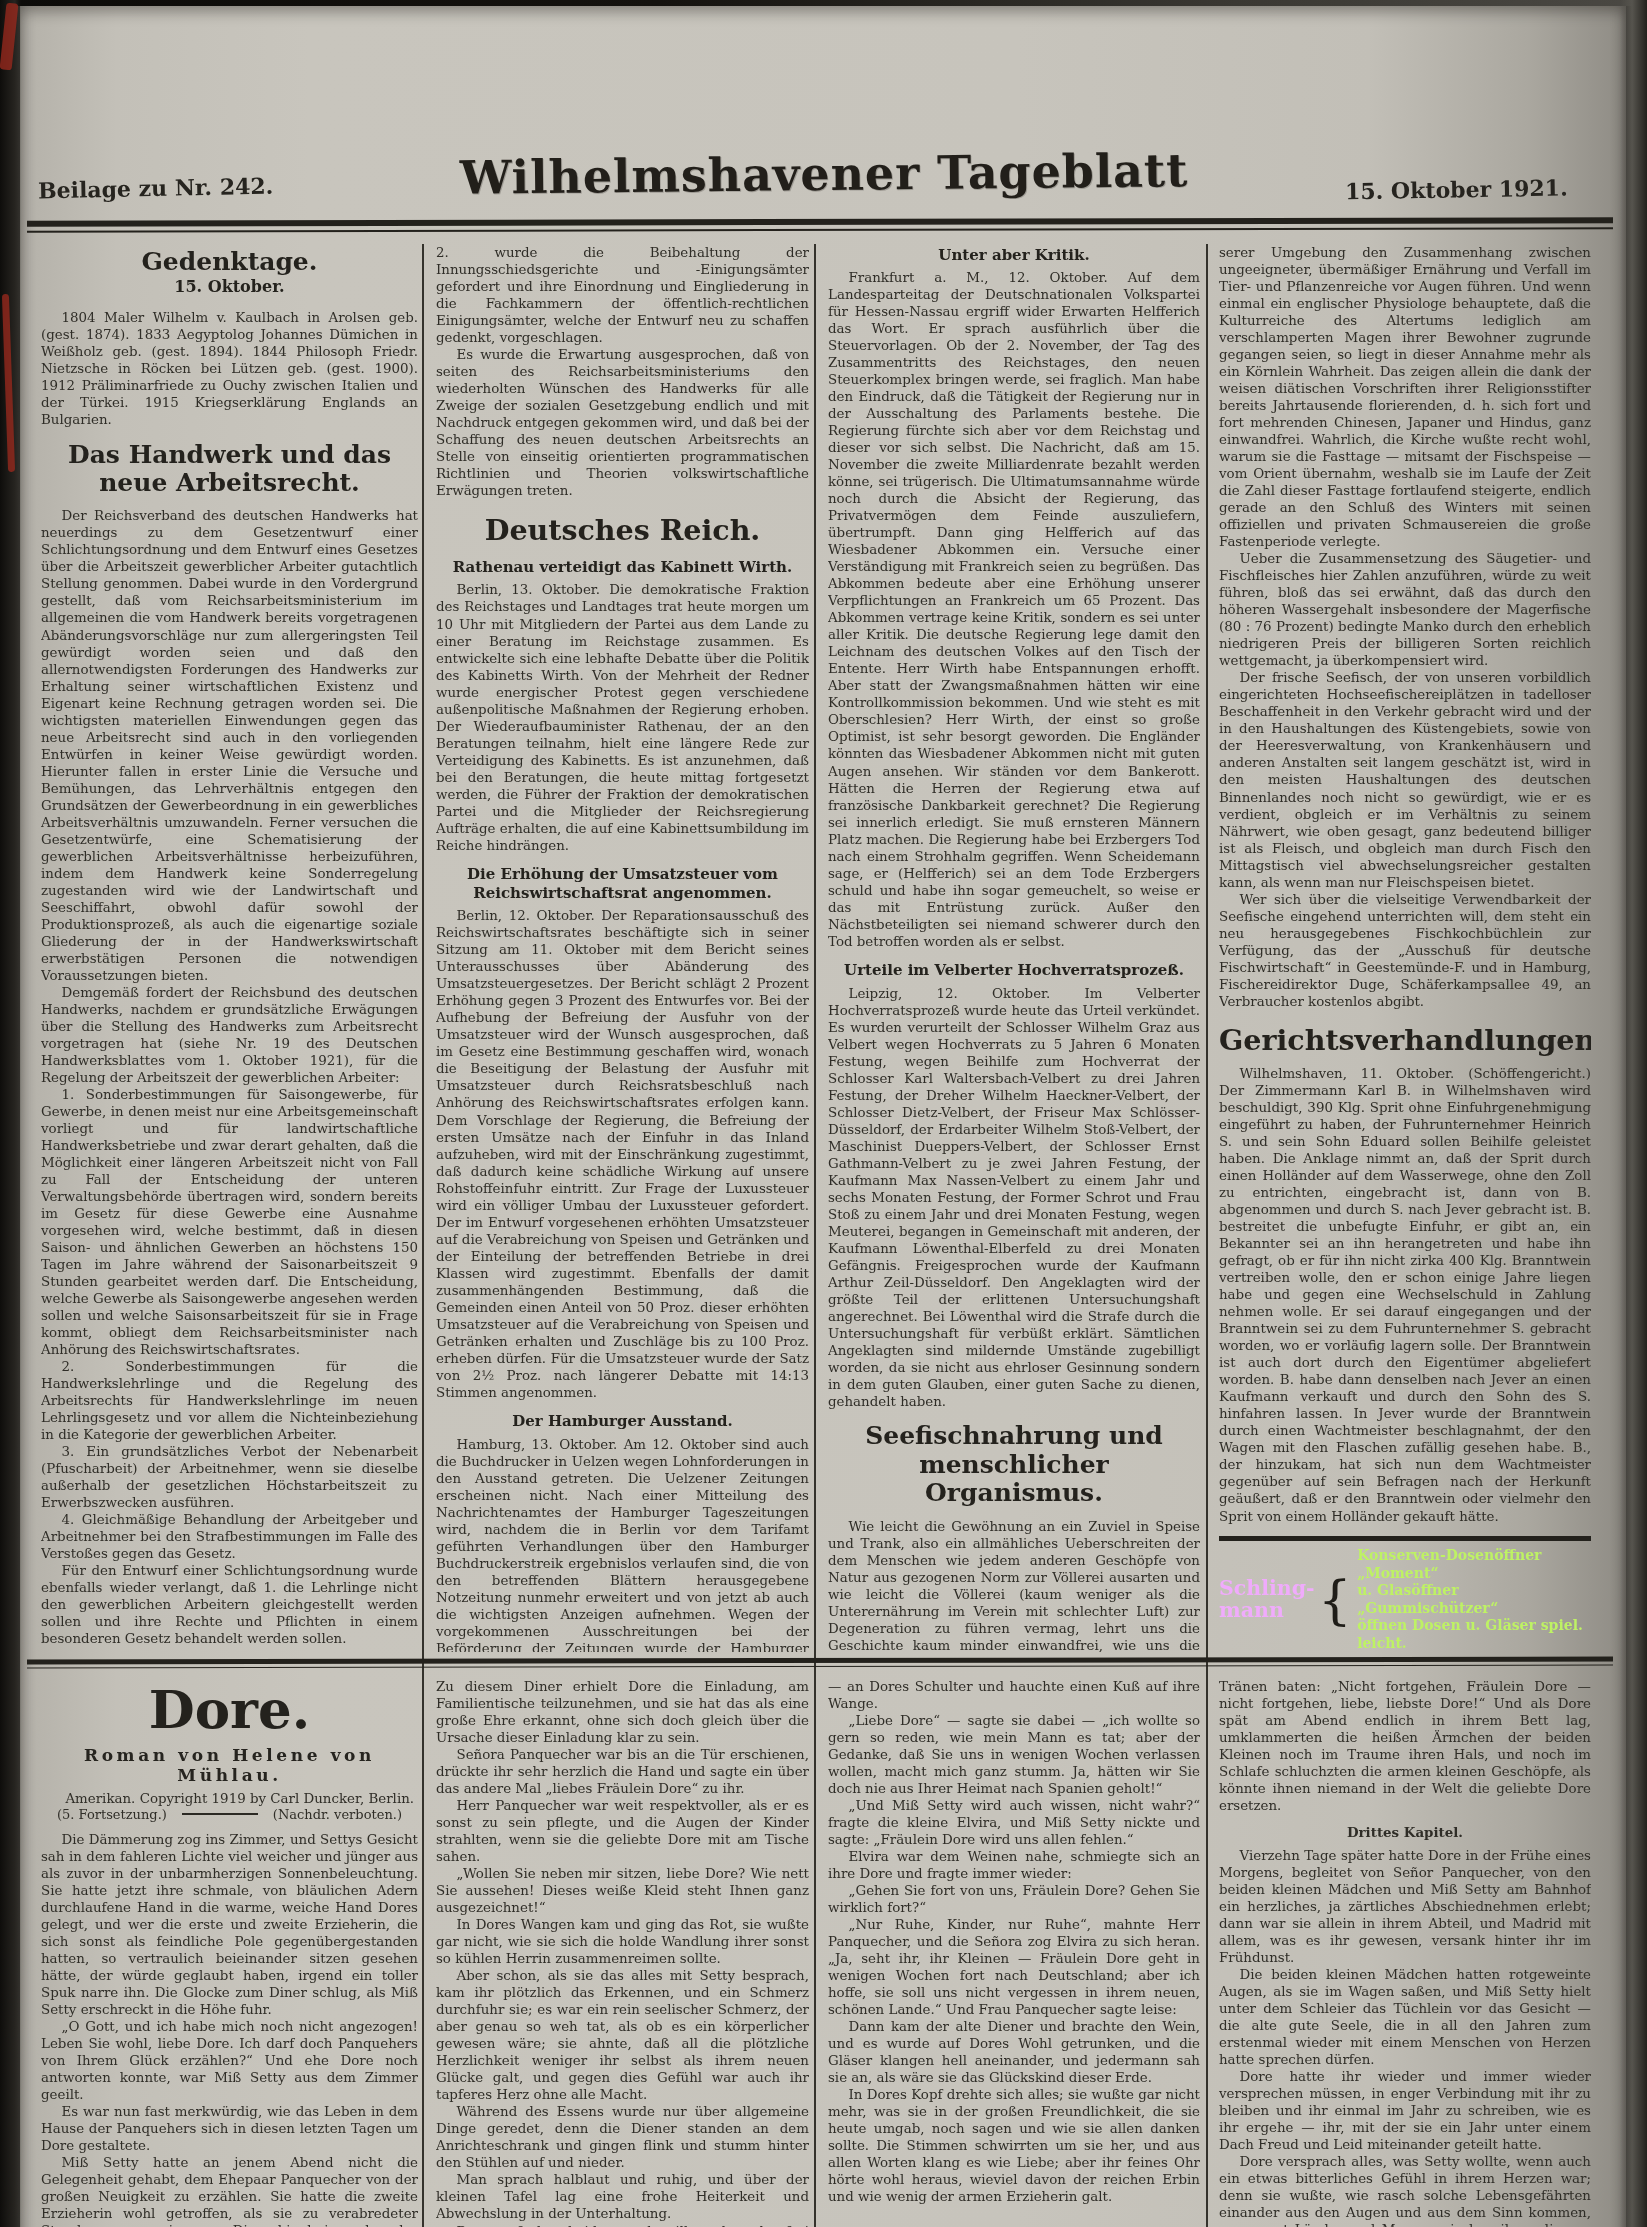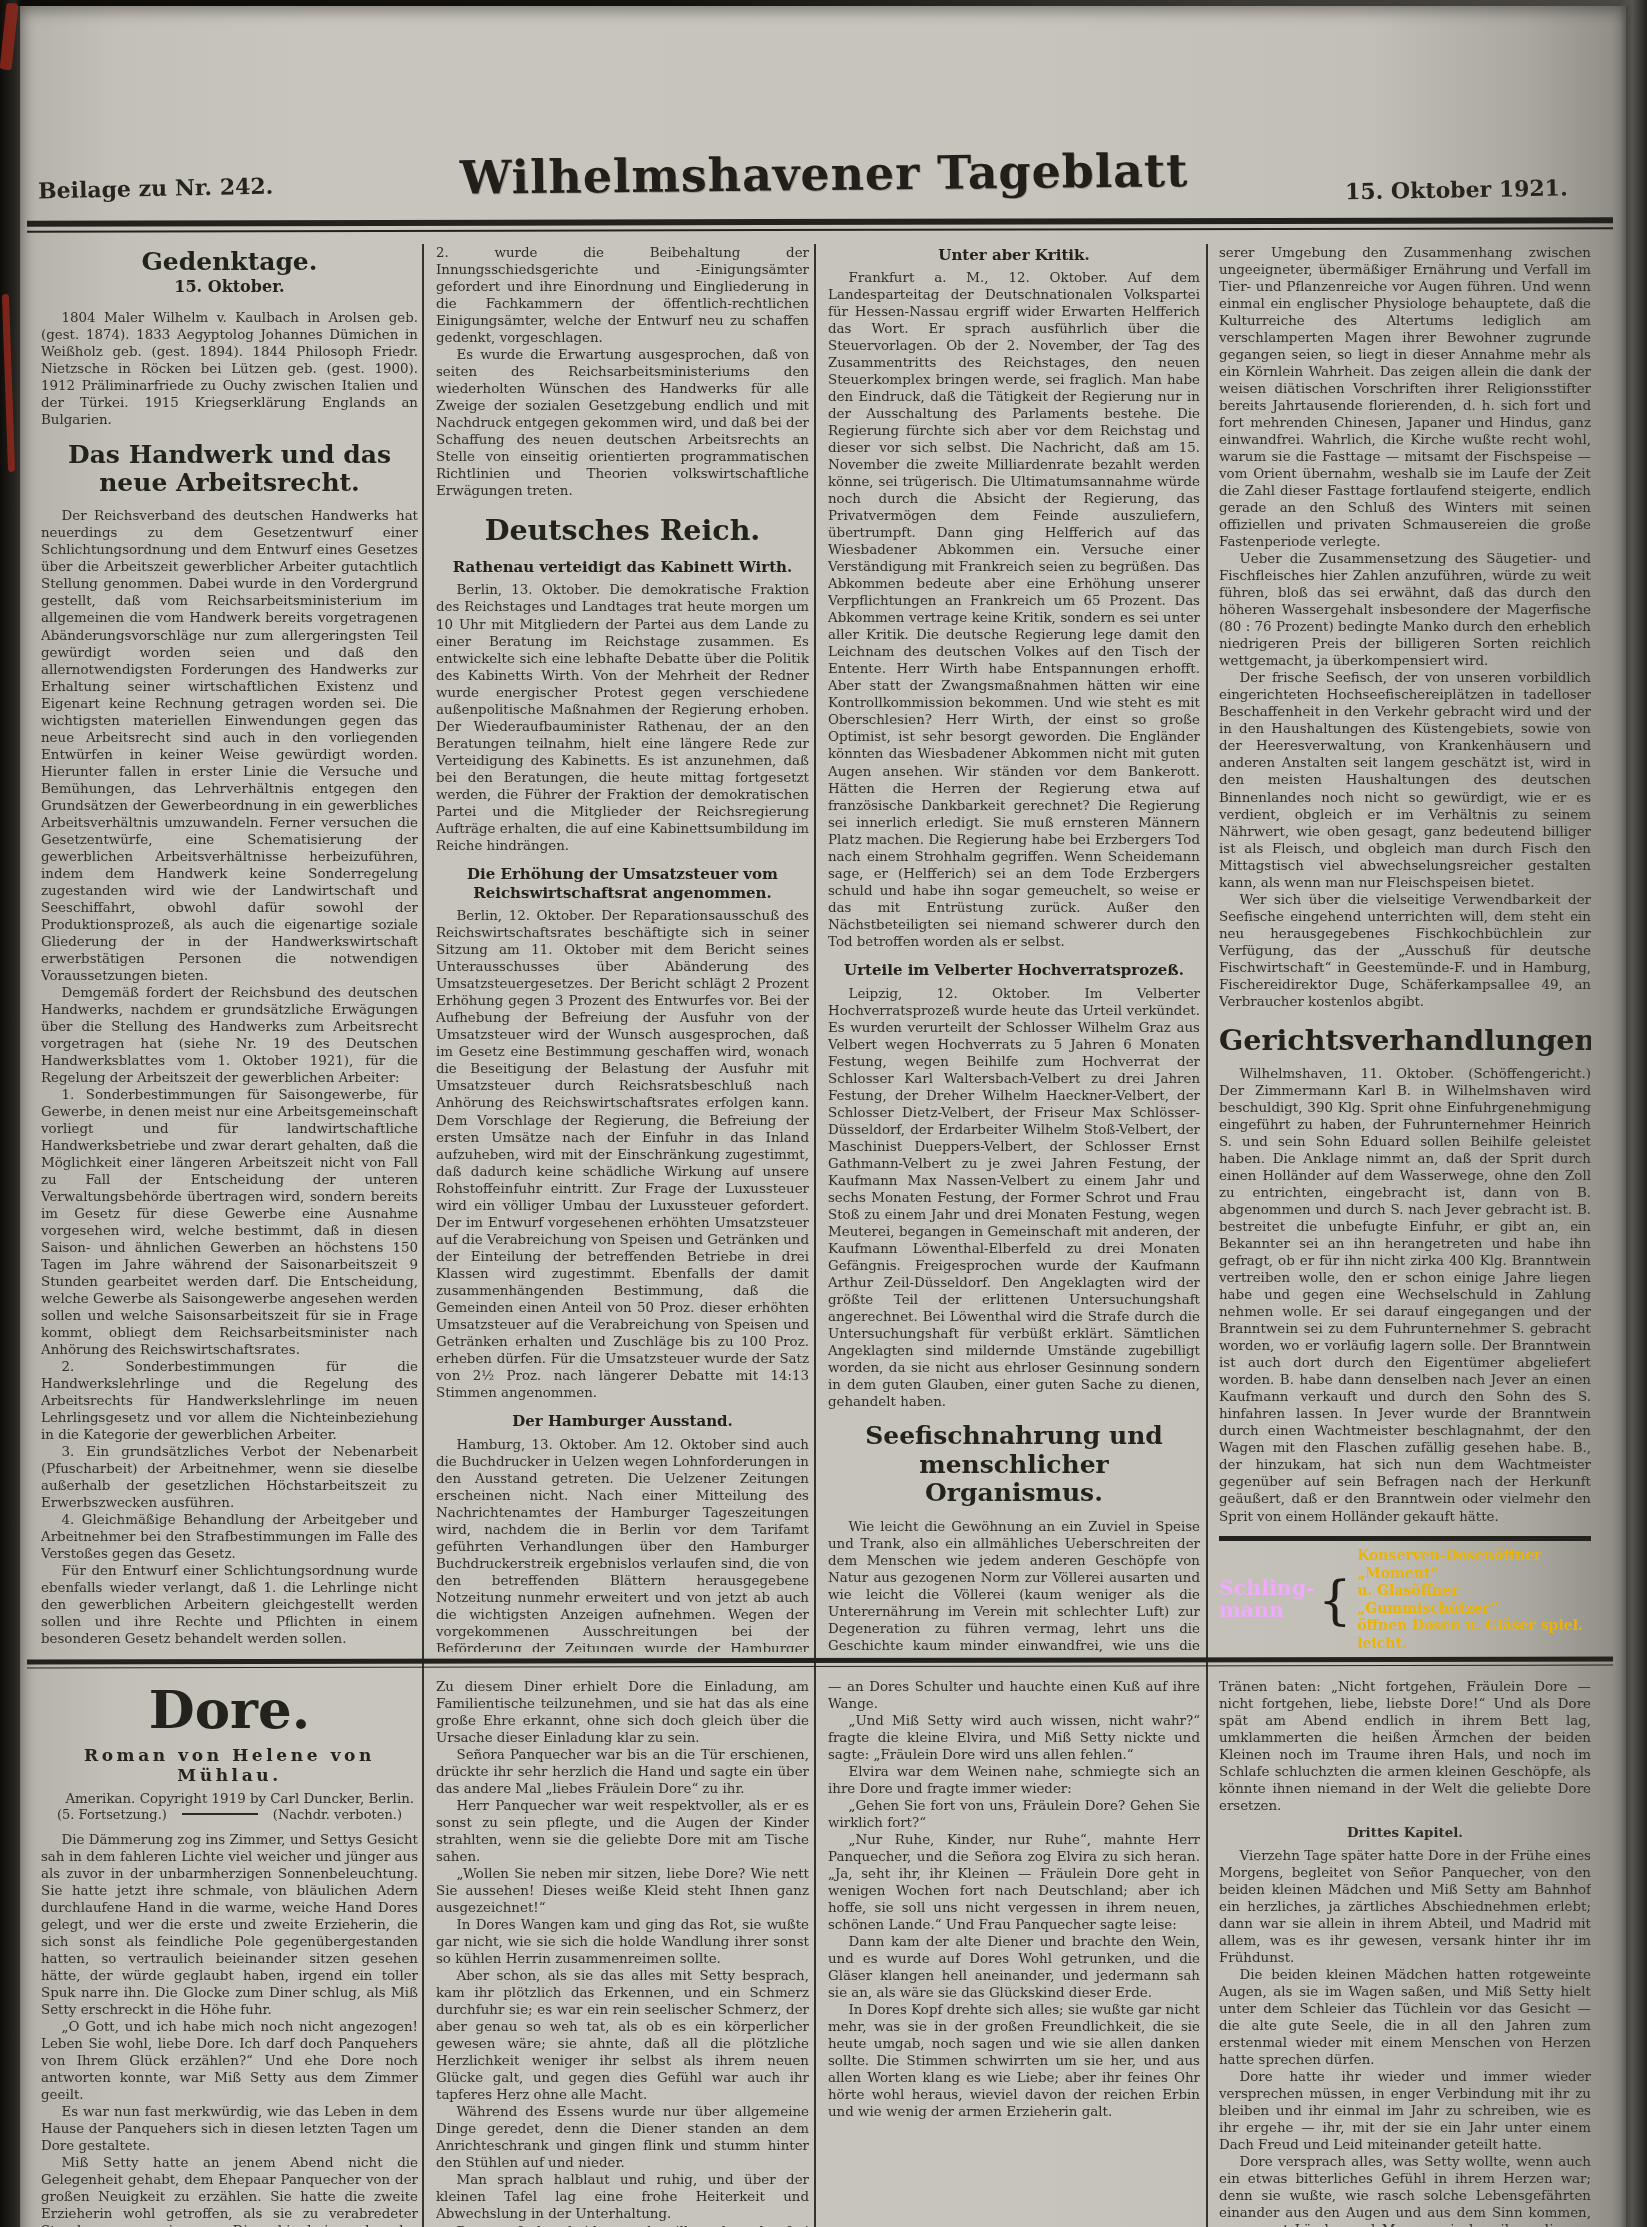--- a/index.html
+++ b/index.html
@@ -56,21 +56,21 @@
   .novel-byline{font-size:17px;font-weight:bold;text-align:center;letter-spacing:3.6px;margin:0 0 5.3px;color:#26241f;}
   .novel-copy{font-size:13px;text-align:center;margin:0 0 4.5px;text-indent:0;}
   .novel-meta{display:flex;justify-content:space-between;align-items:center;font-size:13px;margin:0 16px 9px;}
   .meta-dash{width:76px;height:2.2px;background:#2b2923;}
 
   
   .ad{margin-top:11.6px;border-top:5.3px solid #23211c;border-bottom:6.2px solid #23211c;padding:6.2px 0 5.3px;}
   .ad-row{display:flex;align-items:center;}
   .ad-brand{font-size:20.5px;font-weight:bold;line-height:1.05;color:#f0abfc;white-space:nowrap;}
   .ad-brace{font-size:53px;line-height:.9;margin:0 5.3px 0 3.6px;color:#1f1d18;}
-  .ad-lines{font-size:14px;font-weight:bold;line-height:1.25;color:#eab308;text-align:left;}
+  .ad-lines{font-size:14px;font-weight:bold;line-height:1.25;color:#bef264;text-align:left;}
   .ad-mid{font-size:14px;font-weight:bold;margin-top:1.8px;color:#1f1d18;text-align:left;}
 
   .chapter{font-size:16px;font-weight:bold;text-align:center;margin:9.8px 0 6.2px !important;text-indent:0 !important;}
 </style>
 </head>
 <body>
 
 <div class="paper"></div>
 <div class="edge-top"></div>
 <div class="edge-left"></div>
@@ -175,20 +175,21 @@
   <p>In Dores Wangen kam und ging das Rot, sie wußte gar nicht, wie sie sich die holde Wandlung ihrer sonst so kühlen Herrin zusammenreimen sollte.</p>
   <p>Aber schon, als sie das alles mit Setty besprach, kam ihr plötzlich das Erkennen, und ein Schmerz durchfuhr sie; es war ein rein seelischer Schmerz, der aber genau so weh tat, als ob es ein körperlicher gewesen wäre; sie ahnte, daß all die plötzliche Herzlichkeit weniger ihr selbst als ihrem neuen Glücke galt, und gegen dies Gefühl war auch ihr tapferes Herz ohne alle Macht.</p>
   <p>Während des Essens wurde nur über allgemeine Dinge geredet, denn die Diener standen an dem Anrichteschrank und gingen flink und stumm hinter den Stühlen auf und nieder.</p>
   <p>Man sprach halblaut und ruhig, und über der kleinen Tafel lag eine frohe Heiterkeit und Abwechslung in der Unterhaltung.</p>
   <p>Dore saß bescheiden und still und recht frei zwischen diesen Menschen, deren Mahlzeiten sie bis zu diesem Tage nicht geteilt hatte. Sie beantwortete freundlich, was man an sie richtete, und dachte bei alledem an das stille Zimmer oben im anderen Flügel, das nun bald nicht mehr das ihre sein würde.</p>
 
 </div>
 
 <div class="ncol c3">
   <p class="noind">— an Dores Schulter und hauchte einen Kuß auf ihre Wange.</p>
+  <p>„Liebe Dore“ — sagte sie dabei — „ich wollte so gern so reden, wie mein Mann es tat; aber der Gedanke, daß Sie uns in wenigen Wochen verlassen wollen, macht mich ganz stumm. Ja, hätten wir Sie doch nie aus Ihrer Heimat nach Spanien geholt!“</p>
   <p>„Und Miß Setty wird auch wissen, nicht wahr?“ fragte die kleine Elvira, und Miß Setty nickte und sagte: „Fräulein Dore wird uns allen fehlen.“</p>
   <p>Elvira war dem Weinen nahe, schmiegte sich an ihre Dore und fragte immer wieder:</p>
   <p>„Gehen Sie fort von uns, Fräulein Dore? Gehen Sie wirklich fort?“</p>
   <p>„Nur Ruhe, Kinder, nur Ruhe“, mahnte Herr Panquecher, und die Señora zog Elvira zu sich heran. „Ja, seht ihr, ihr Kleinen — Fräulein Dore geht in wenigen Wochen fort nach Deutschland; aber ich hoffe, sie soll uns nicht vergessen in ihrem neuen, schönen Lande.“ Und Frau Panquecher sagte leise:</p>
   <p>Dann kam der alte Diener und brachte den Wein, und es wurde auf Dores Wohl getrunken, und die Gläser klangen hell aneinander, und jedermann sah sie an, als wäre sie das Glückskind dieser Erde.</p>
   <p>In Dores Kopf drehte sich alles; sie wußte gar nicht mehr, was sie in der großen Freundlichkeit, die sie heute umgab, noch sagen und wie sie allen danken sollte. Die Stimmen schwirrten um sie her, und aus allen Worten klang es wie Liebe; aber ihr feines Ohr hörte wohl heraus, wieviel davon der reichen Erbin und wie wenig der armen Erzieherin galt.</p>
 
 </div>
 
 <div class="ncol c4">

